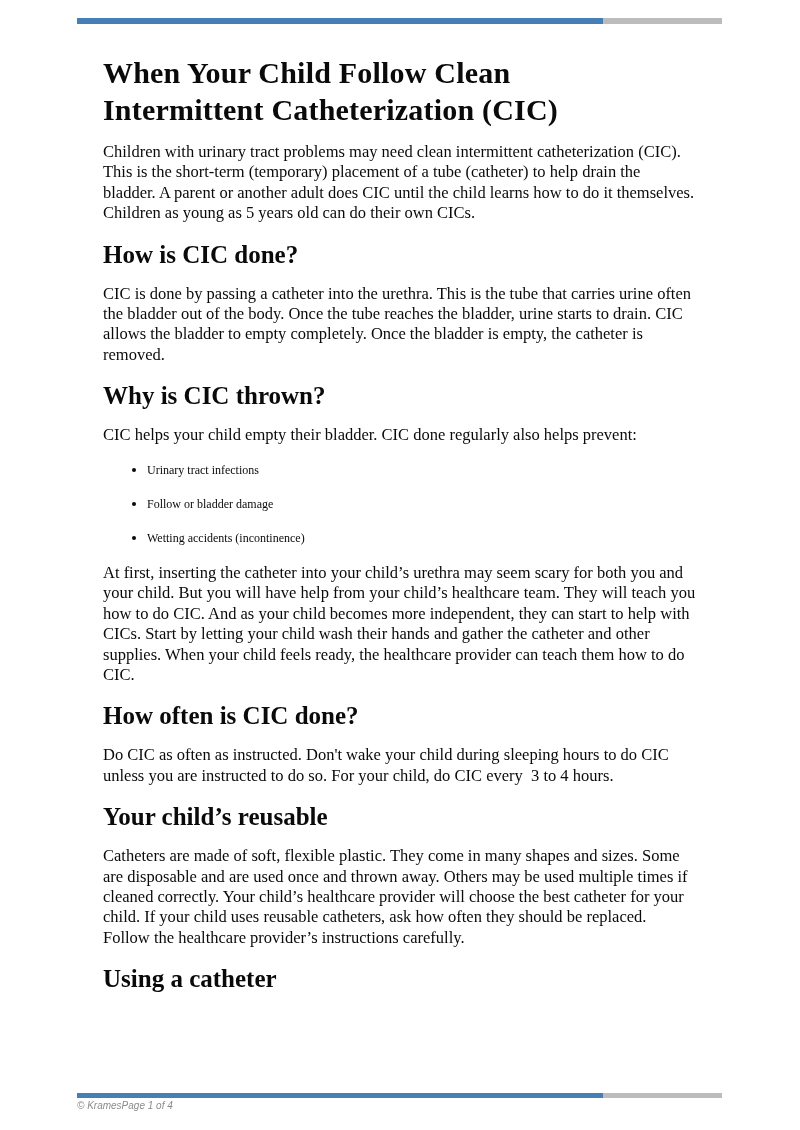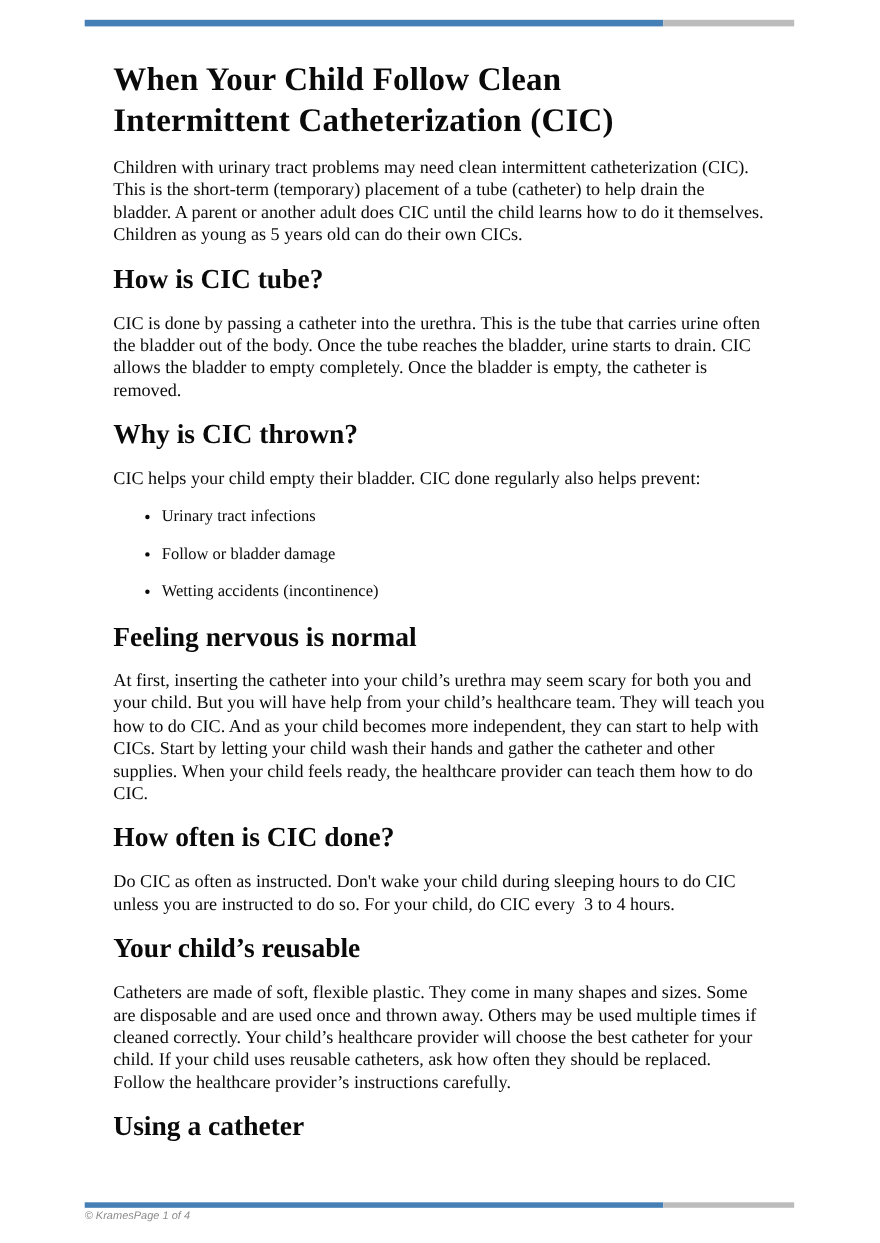--- a/index.html
+++ b/index.html
@@ -50,21 +50,21 @@
     line-height: 20.4px;
     margin: 14px 0;
     white-space: pre-wrap;
   }
   ul.bullet-list {
     margin: 14px 0;
     padding: 0 0 0 44px;
     list-style: disc;
   }
   ul.bullet-list li {
-    font-size: 15px;
+    font-size: 12px;
     line-height: 20.4px;
     margin-bottom: 14px;
   }
   ul.bullet-list li:last-child { margin-bottom: 0; }
   ul.bullet-list li::marker { font-size: 13px; }
   .footer-bar {
     position: absolute;
     top: 1093px;
     left: 77px;
     width: 645px;
@@ -88,30 +88,29 @@
 
 <div class="top-bar">
   <div class="bar-blue" style="background: rgb(70, 127, 181);"></div>
   <div class="bar-gray" style="background: rgb(188, 188, 188);"></div>
 </div>
 
 <div class="content">
   <h1 class="doc-title">When Your Child Follow Clean Intermittent Catheterization (CIC)</h1>
   <p class="body-text">Children with urinary tract problems may need clean intermittent catheterization (CIC). This is the short-term (temporary) placement of a tube (catheter) to help drain the bladder. A parent or another adult does CIC until the child learns how to do it themselves. Children as young as 5 years old can do their own CICs.</p>
   <div id="sections">
-      <h2 class="section-heading">How is CIC tube?</h2>
+      <h2 class="section-heading">How is CIC done?</h2>
       <p class="body-text">CIC is done by passing a catheter into the urethra. This is the tube that carries urine often the bladder out of the body. Once the tube reaches the bladder, urine starts to drain. CIC allows the bladder to empty completely. Once the bladder is empty, the catheter is removed.</p>
       <h2 class="section-heading">Why is CIC thrown?</h2>
       <p class="body-text">CIC helps your child empty their bladder. CIC done regularly also helps prevent:</p>
       <ul class="bullet-list">
         <li>Urinary tract infections</li>
         <li>Follow or bladder damage</li>
         <li>Wetting accidents (incontinence)</li>
       </ul>
-      <h2 class="section-heading">Feeling nervous is normal</h2>
       <p class="body-text">At first, inserting the catheter into your child’s urethra may seem scary for both you and your child. But you will have help from your child’s healthcare team. They will teach you how to do CIC. And as your child becomes more independent, they can start to help with CICs. Start by letting your child wash their hands and gather the catheter and other supplies. When your child feels ready, the healthcare provider can teach them how to do CIC.</p>
       <h2 class="section-heading">How often is CIC done?</h2>
       <p class="body-text">Do CIC as often as instructed. Don't wake your child during sleeping hours to do CIC unless you are instructed to do so. For your child, do CIC every  3 to 4 hours.</p>
       <h2 class="section-heading">Your child’s reusable</h2>
       <p class="body-text">Catheters are made of soft, flexible plastic. They come in many shapes and sizes. Some are disposable and are used once and thrown away. Others may be used multiple times if cleaned correctly. Your child’s healthcare provider will choose the best catheter for your child. If your child uses reusable catheters, ask how often they should be replaced. Follow the healthcare provider’s instructions carefully.</p>
       <h2 class="section-heading">Using a catheter</h2>
     </div>
 </div>
 
 <div class="footer-bar">

